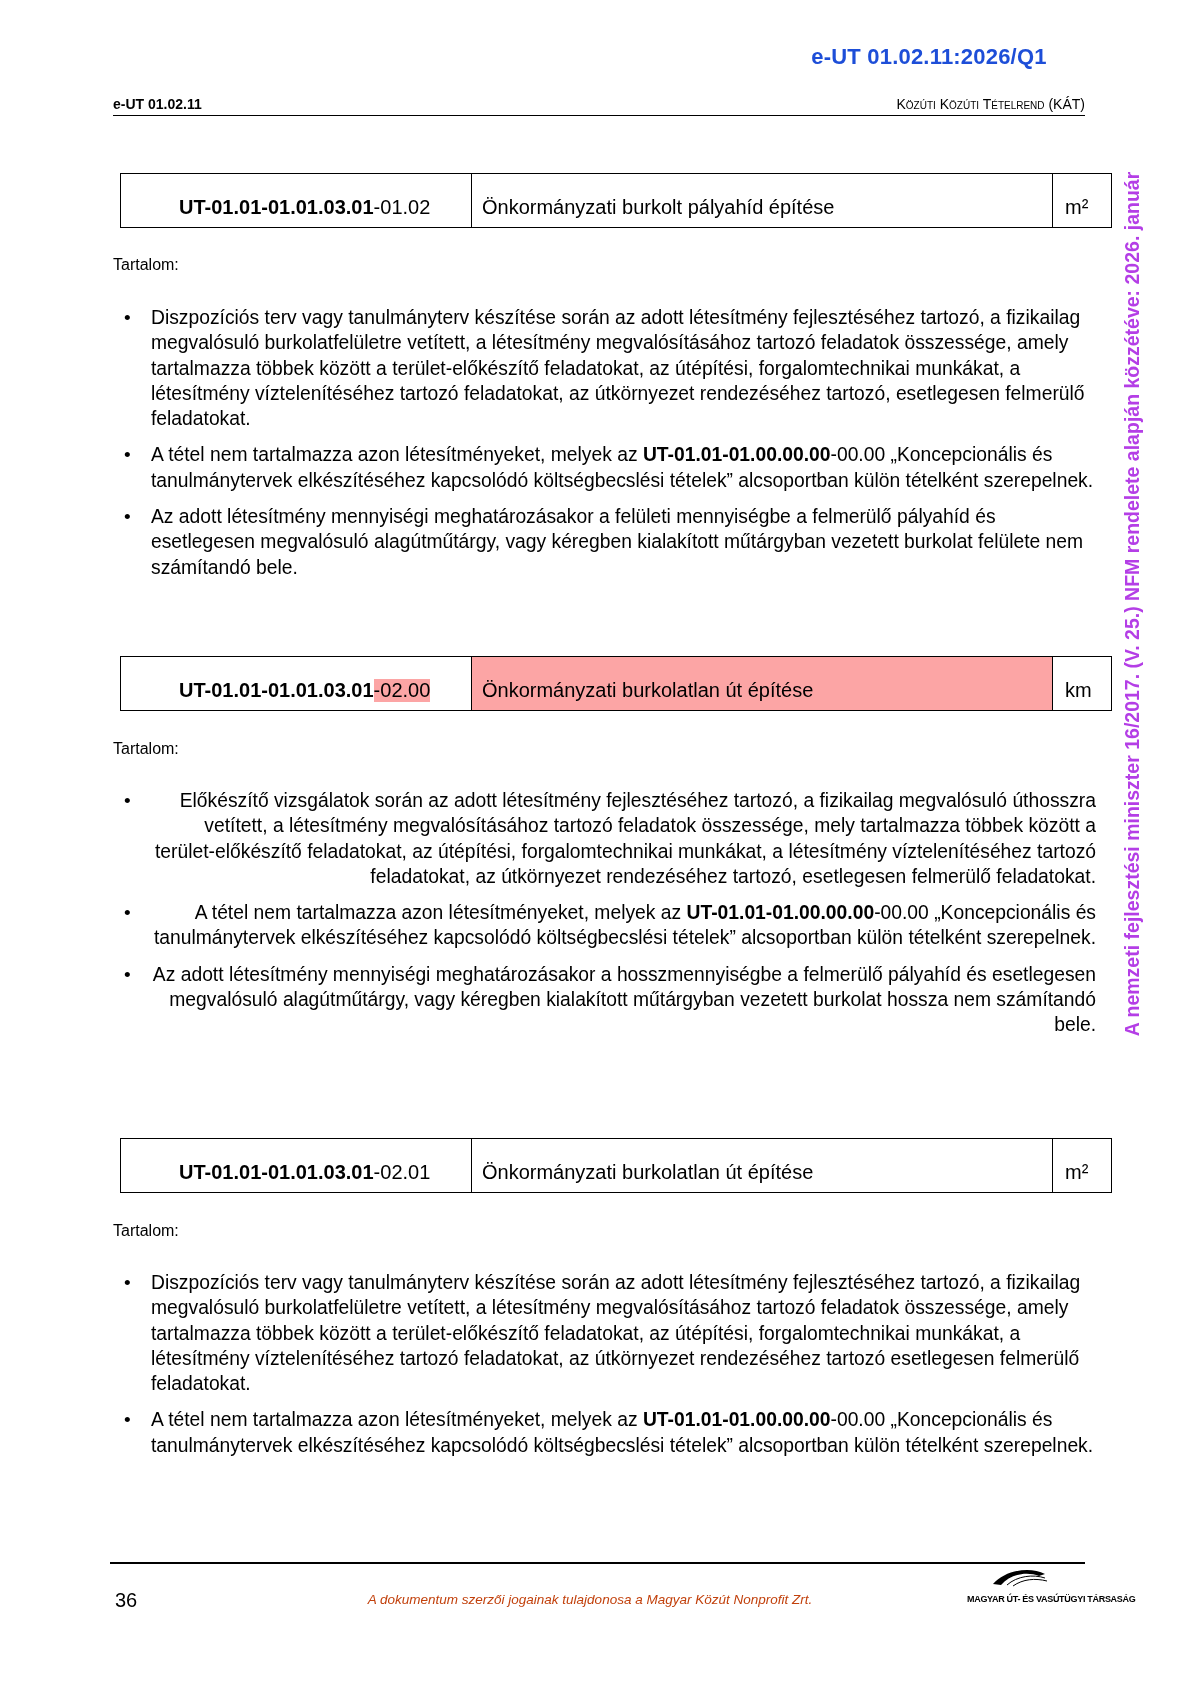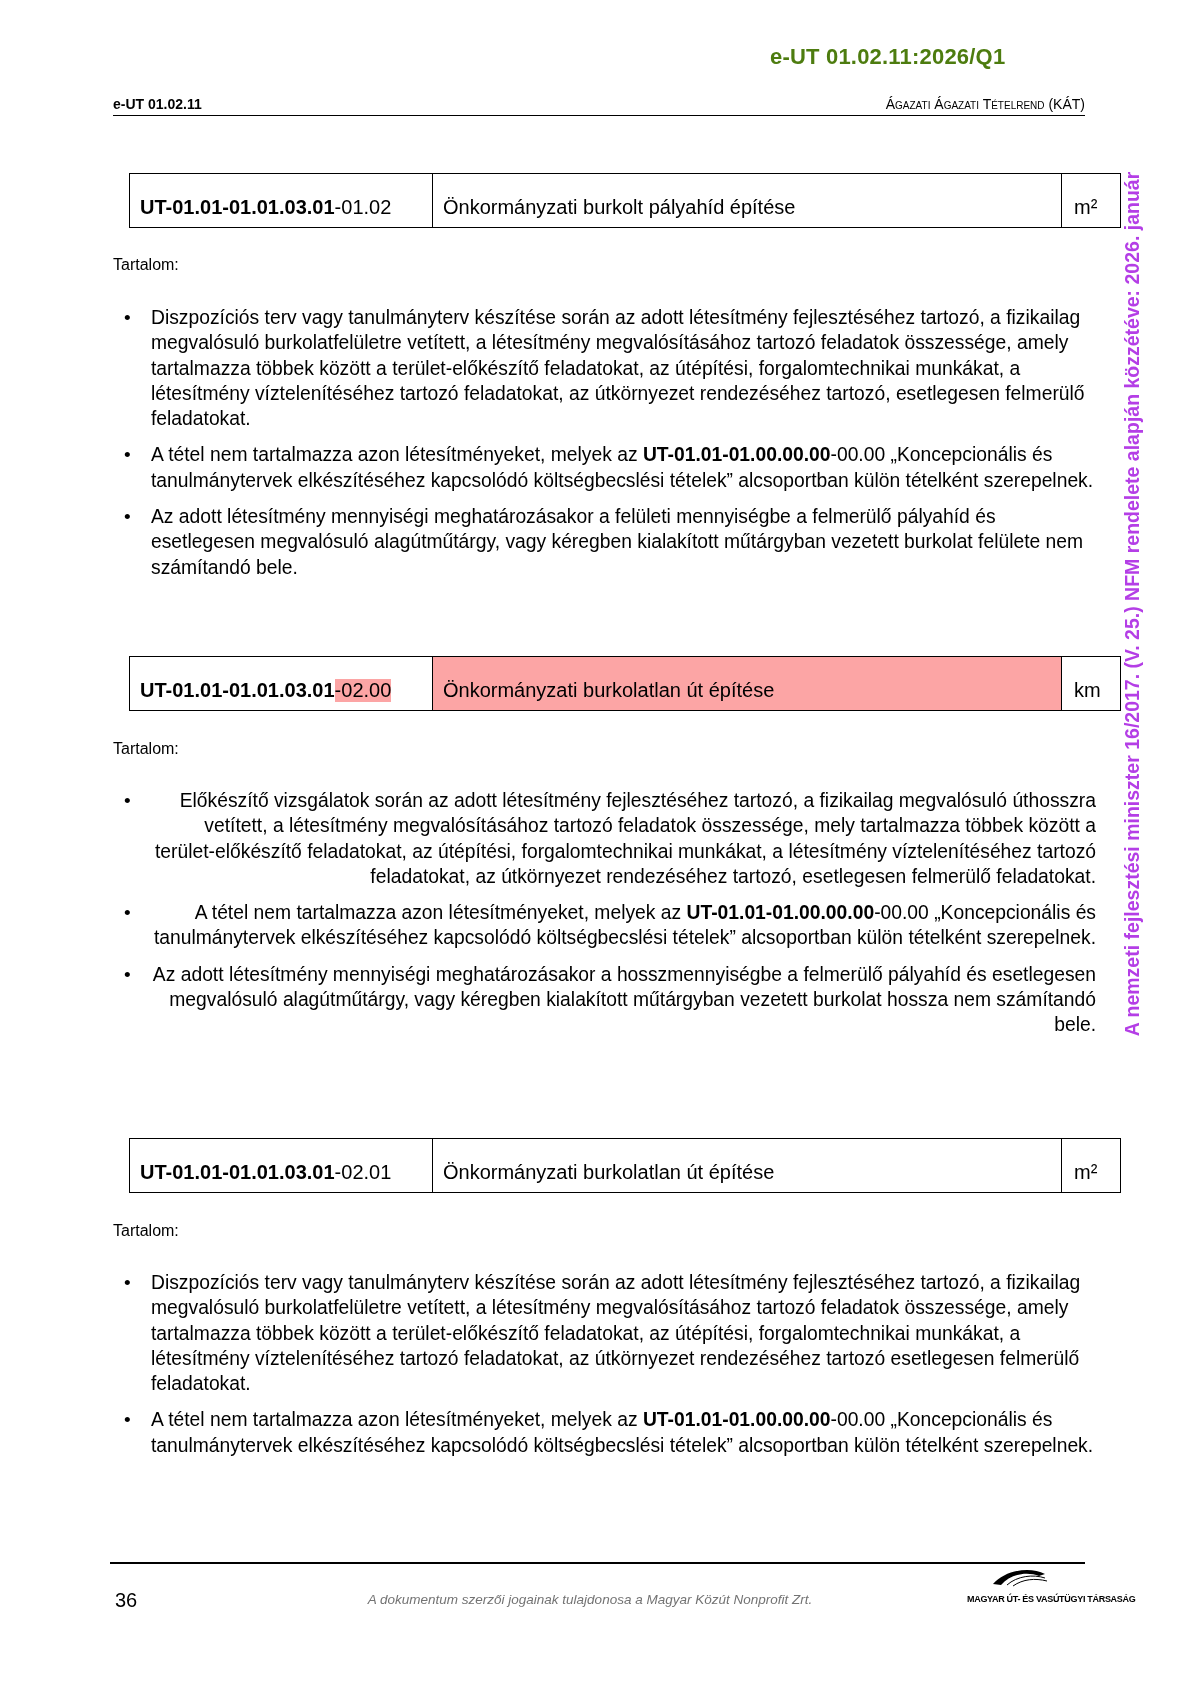--- a/index.html
+++ b/index.html
@@ -1,56 +1,56 @@
 <!DOCTYPE html>
 <html><head>
 <meta charset="utf-8">
 <style>
   html, body { margin:0; padding:0; background:#ffffff; }
   body { width:1190px; height:1684px; position:relative; overflow:hidden;
          font-family:"Liberation Sans", sans-serif; color:#000; }
   .abs { position:absolute; }
-  .doc-code { left:770px; top:44px; width:318px; text-align:left; font-weight:bold;
-              font-size:22px; color:#4d7c0f; letter-spacing:0.2px; }
+  .doc-code { left:770px; top:44px; width:318px; text-align:center; font-weight:bold;
+              font-size:22px; color:#1d4ed8; letter-spacing:0.2px; }
   .hdr-left { left:113px; top:96px; font-size:14px;font-weight:bold; }
   .hdr-right { right:105px; top:96px; font-size:14px; font-variant:small-caps; }
   .hdr-line { left:113px; top:115px; width:972px; height:1px; background:#000; }
-  .item-table { position:absolute; left:129px; width:992px; height:55px;
-                border:1.5px solid #000; box-sizing:border-box; display:flex; }
+  .item-table { position:absolute; left:120px; width:992px; height:55px;
+                border:1.5px solid #000; box-sizing:border-box; display:flex;padding-left:48px; }
   .item-table .c { height:100%; box-sizing:border-box; display:flex; align-items:flex-end;
                    padding:0 0 8px 10px; font-size:20px; }
   .c-code { width:303px; border-right:1px solid #000; }
   .c-name { flex:1; border-right:1.5px solid #000; }
   .c-unit { width:58px; padding-left:12px !important; }
   .c-code b { font-weight:bold; }
   .hl { background:#fca5a5; }
   .tartalom { position:absolute; left:113px; font-size:16px; }
   .blist { position:absolute; left:113px; width:975px; margin:8px; padding:0; list-style:none; }
   .blist li { position:relative; padding-left:30px; font-size:19.3px; line-height:25.3px;
               margin-bottom:11px; }
   .blist li::before { content:"\2022"; position:absolute; left:3px; top:0; font-size:19px; }
   .blist b { font-weight:bold; }
   .side { position:absolute; left:1120px; top:160px; width:24px; height:888px; }
   .side span { position:absolute; left:50%; top:50%; white-space:nowrap;
                transform:translate(-50%,-50%) rotate(-90deg); font-weight:bold;
                font-size:19.5px; color:#b43ee6; }
   .ftr-line { left:110px; top:1562px; width:975px; height:2px; background:#000; }
   .pg { left:115px; top:1589px; font-size:20px; }
   .copy { left:300px; width:580px; top:1592px; text-align:center; font-style:italic;
-          font-size:13.5px; color:#737373; }
+          font-size:13.5px; color:#c2410c; }
   .logo { left:935px; top:1568px; width:150px; height:40px; }
   .logo-text { position:absolute; left:0; bottom:4px; width:150px; text-align:center;
                font-size:9px; font-weight:bold; letter-spacing:-0.3px; white-space:nowrap;padding-left:32px; }
 </style>
 </head>
 <body>
 
 <div class="abs doc-code">e-UT 01.02.11:2026/Q1</div>
 <div class="abs hdr-left">e-UT 01.02.11</div>
-<div class="abs hdr-right">Ágazati Ágazati Tételrend (KÁT)</div>
+<div class="abs hdr-right">Közúti Közúti Tételrend (KÁT)</div>
 <div class="abs hdr-line"></div>
 
 <div class="side">
     <span>A nemzeti fejlesztési miniszter 16/2017. (V. 25.) NFM rendelete alapján közzétéve: 2026. január</span>
   </div>
 
 <div class="item-table" style="top:173px;">
   <div class="c c-code">
       <b>UT-01.01-01.01.03.01</b>
       <span>-01.02</span>

